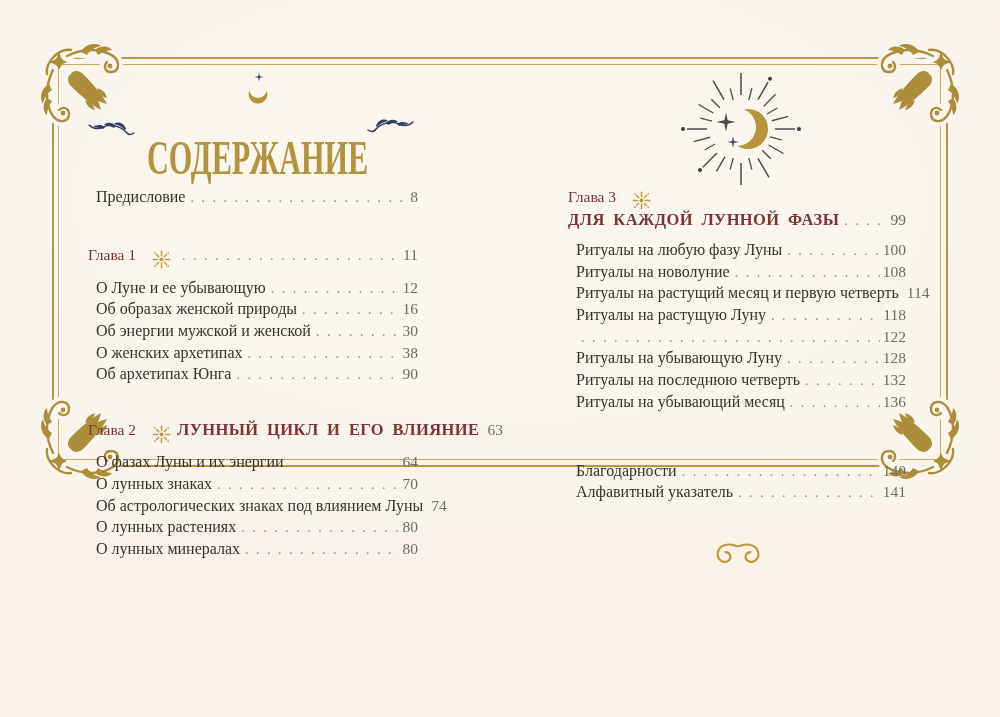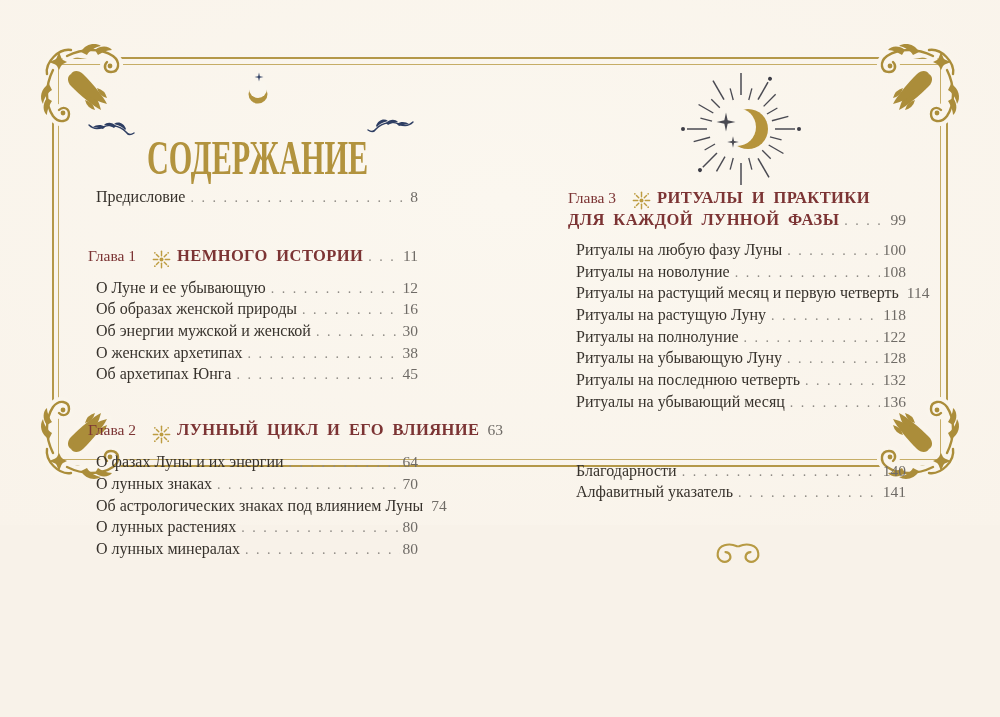--- a/index.html
+++ b/index.html
@@ -219,21 +219,20 @@
       <span class="pg">8</span>
     </div>
 
     <div style="height:36px"></div>
 
     <div class="row head">
       <span class="ch-prefix">Глава 1</span>
       <svg class="sun" viewBox="-10 -10 20 20">
           <use href="#sun-orn"></use>
         </svg>
-      <span class="ch-title">НЕМНОГО ИСТОРИИ</span>
       <span class="dots"></span>
       <span class="pg">11</span>
     </div>
 
     <div style="height:7px"></div>
 
     <div class="row entry">
       <span class="lbl">О Луне и ее убывающую</span>
       <span class="dots"></span>
       <span class="pg">12</span>
@@ -249,21 +248,21 @@
       <span class="pg">30</span>
     </div>
     <div class="row entry">
       <span class="lbl">О женских архетипах</span>
       <span class="dots"></span>
       <span class="pg">38</span>
     </div>
     <div class="row entry">
       <span class="lbl">Об архетипах Юнга</span>
       <span class="dots"></span>
-      <span class="pg">45</span>
+      <span class="pg">90</span>
     </div>
 
     <div style="height:33px"></div>
 
     <div class="row head">
       <span class="ch-prefix">Глава 2</span>
       <svg class="sun" viewBox="-10 -10 20 20">
           <use href="#sun-orn"></use>
         </svg>
       <span class="ch-title">ЛУННЫЙ ЦИКЛ И ЕГО ВЛИЯНИЕ</span>
@@ -300,21 +299,20 @@
     </div>
   </div>
 
   <div class="sec" style="left:568px;top:188px;width:338px;">
 
     <div class="row head" style="height:22px">
       <span class="ch-prefix">Глава 3</span>
       <svg class="sun" viewBox="-10 -10 20 20">
           <use href="#sun-orn"></use>
         </svg>
-      <span class="ch-title">РИТУАЛЫ И ПРАКТИКИ</span>
     </div>
     <div class="row head" style="height:22px">
       <span class="ch-title">ДЛЯ КАЖДОЙ ЛУННОЙ ФАЗЫ</span>
       <span class="dots"></span>
       <span class="pg">99</span>
     </div>
 
     <div style="height:9px"></div>
 
     <div class="row entry">
@@ -331,21 +329,20 @@
       <span class="lbl">Ритуалы на растущий месяц и первую четверть</span>
       <span class="dots"></span>
       <span class="pg">114</span>
     </div>
     <div class="row entry">
       <span class="lbl">Ритуалы на растущую Луну</span>
       <span class="dots"></span>
       <span class="pg">118</span>
     </div>
     <div class="row entry">
-      <span class="lbl">Ритуалы на полнолуние</span>
       <span class="dots"></span>
       <span class="pg">122</span>
     </div>
     <div class="row entry">
       <span class="lbl">Ритуалы на убывающую Луну</span>
       <span class="dots"></span>
       <span class="pg">128</span>
     </div>
     <div class="row entry">
       <span class="lbl">Ритуалы на последнюю четверть</span>

